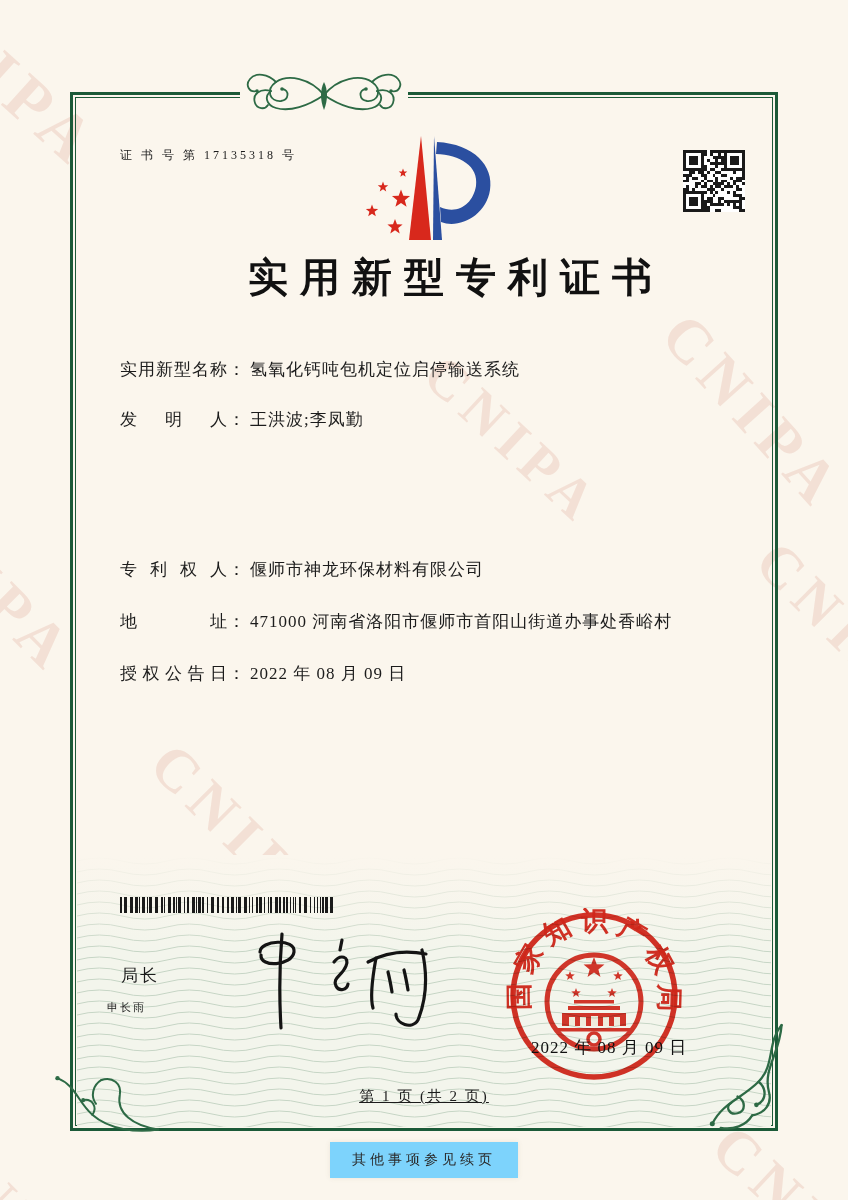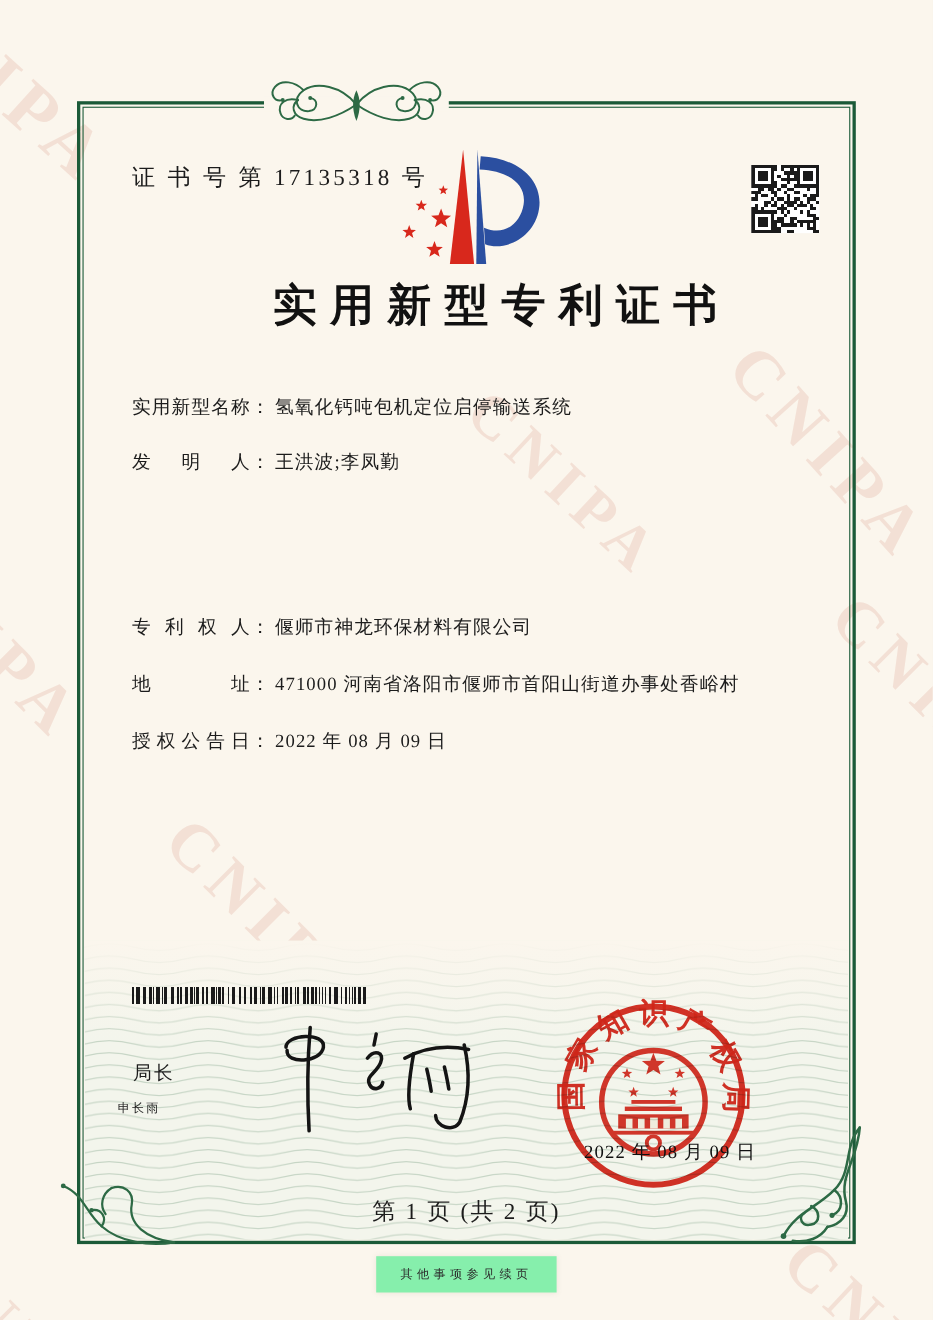--- a/index.html
+++ b/index.html
@@ -11,21 +11,21 @@
   
   .border-outer{position:absolute;left:70px;top:92px;width:708px;height:1039px;
                 box-sizing:border-box;border:3px solid #1b5a38;}
   .border-inner{position:absolute;inset:2px;border:1px solid #1b5a38;}
   .guilloche{position:absolute;left:77px;top:855px;width:694px;height:272px;}
   .orn-top-bg{position:absolute;left:240px;top:88px;width:168px;height:13px;background:#fbf6ed;}
   .orn-top{position:absolute;left:224px;top:70px;width:200px;height:50px;}
   .orn-br{position:absolute;left:706px;top:1022px;width:84px;height:130px;}
   .orn-bl{position:absolute;left:52px;top:1072px;width:110px;height:70px;}
   
-  .cert-no{position:absolute;left:120px;top:147px;font-size:21px;letter-spacing:3px;text-align:center;}
+  .cert-no{position:absolute;left:120px;top:147px;font-size:12px;letter-spacing:3px;text-align:center;}
   .logo{position:absolute;left:342px;top:128px;width:170px;height:125px;}
   .qr{position:absolute;left:683px;top:150px;width:62px;height:62px;background:#fff;}
   .title{position:absolute;left:70px;top:250px;width:708px;text-align:center;
          font-size:40px;font-weight:bold;letter-spacing:12px;color:#111;padding-left:32px;}
   
   .frow{position:absolute;left:120px;font-size:17px;letter-spacing:1px;white-space:nowrap;}
   .frow2{position:absolute;left:377px;font-size:17px;letter-spacing:1px;white-space:nowrap;}
   .flabel{display:inline-block;width:108px;text-align:justify;text-align-last:justify;vertical-align:bottom;}
   .fval{margin-left:4px;}
   
@@ -33,23 +33,23 @@
              line-height:32px;text-align:justify;}
   .body-text p{margin:0;text-indent:2em;}
   
   .barcode{position:absolute;left:120px;top:897px;width:215px;height:16px;}
   .sig-title{position:absolute;left:121px;top:964px;font-size:17px;letter-spacing:2px;}
   .sig-name{position:absolute;left:107px;top:1000px;font-size:11px;letter-spacing:2px;}
   .sig-hand{position:absolute;left:230px;top:928px;width:215px;height:105px;}
   .seal{position:absolute;left:506px;top:908px;width:176px;height:176px;mix-blend-mode:multiply;}
   .seal-date{position:absolute;left:531px;top:1036px;font-size:17px;letter-spacing:1px;color:#101010;}
   .page-num{position:absolute;left:70px;top:1087px;width:708px;text-align:center;
-            font-size:21px;letter-spacing:2px;}
+            font-size:15px;letter-spacing:2px;text-decoration:underline;}
   .note-box{position:absolute;left:424px;top:1142px;transform:translateX(-50%);
-            background:#86efac;padding:9px 22px;font-size:11px;letter-spacing:4px;color:#2a2a2a;
+            background:#7dd3fc;padding:9px 22px;font-size:14px;letter-spacing:4px;color:#2a2a2a;
             box-shadow:0 0 5px rgba(120,110,90,0.12);white-space:nowrap;}
 </style>
 </head>
 <body>
 
 <div class="page">
 
   <div class="wm" style="left:-70px;top:-40px;font-size:66px;transform:rotate(42deg);">CNIPA</div>
   <div class="wm" style="left:700px;top:300px;font-size:62px;transform:rotate(48deg);">CNIPA</div>
   <div class="wm" style="left:455px;top:342px;font-size:56px;transform:rotate(43deg);">CNIPA</div>

